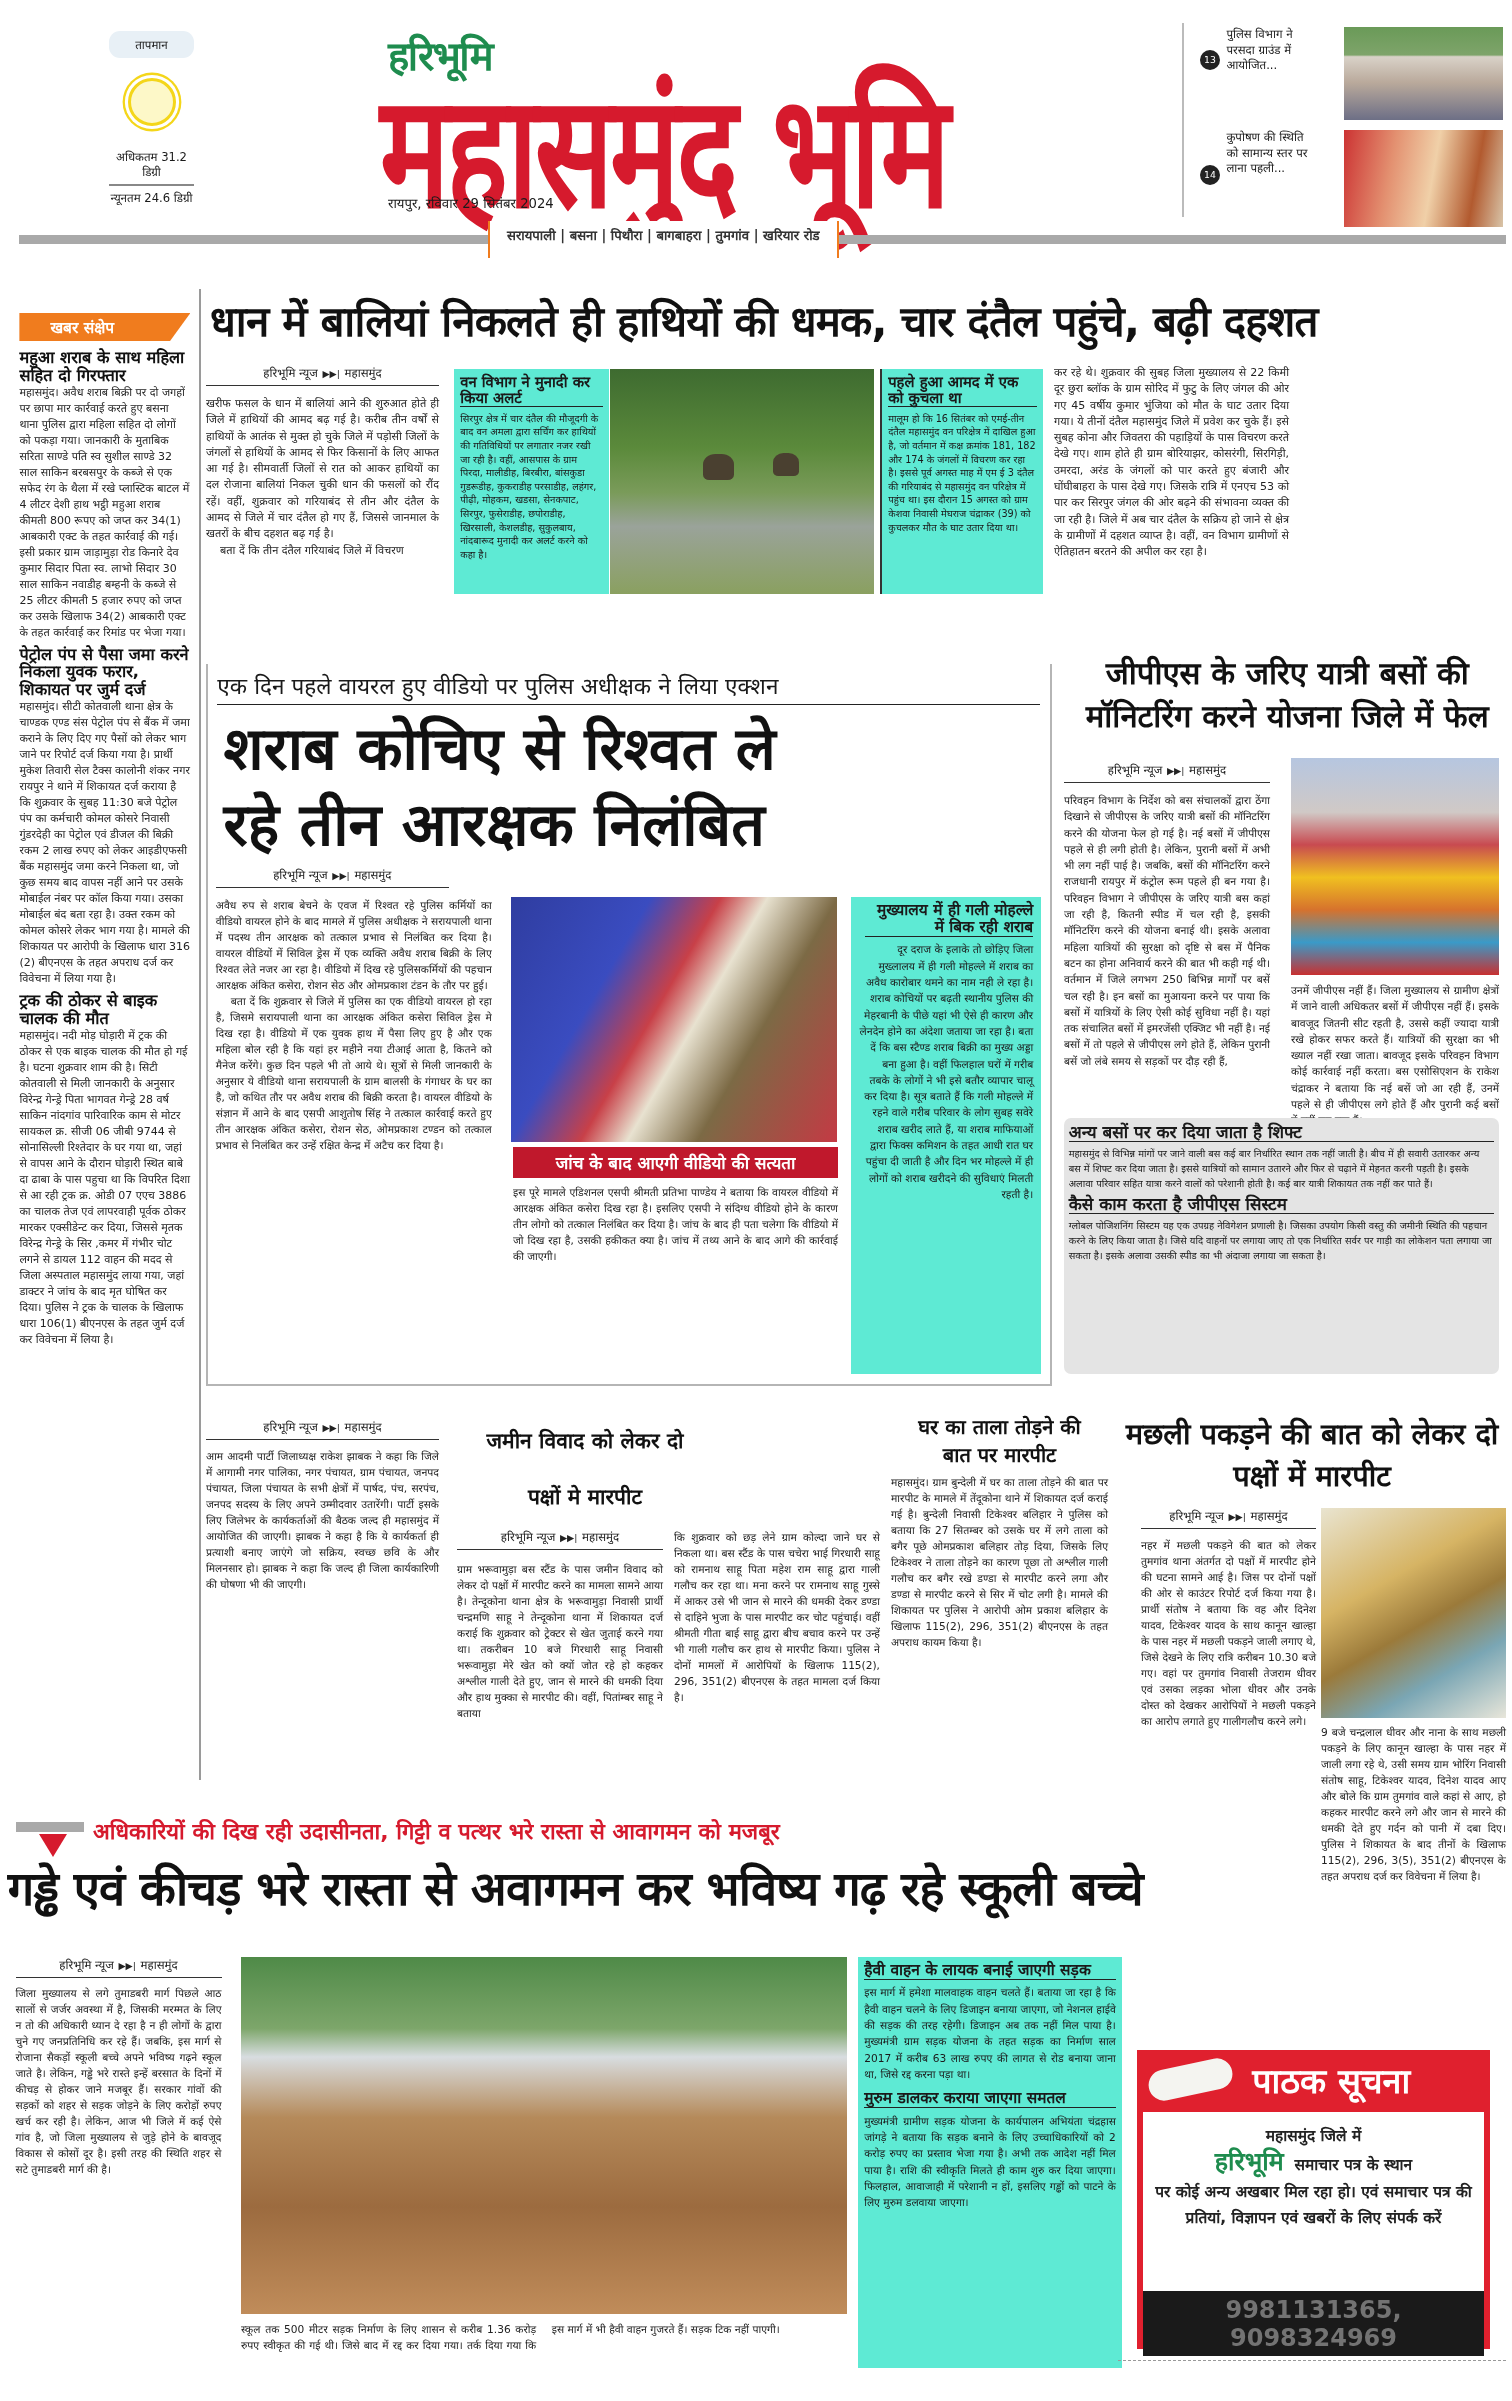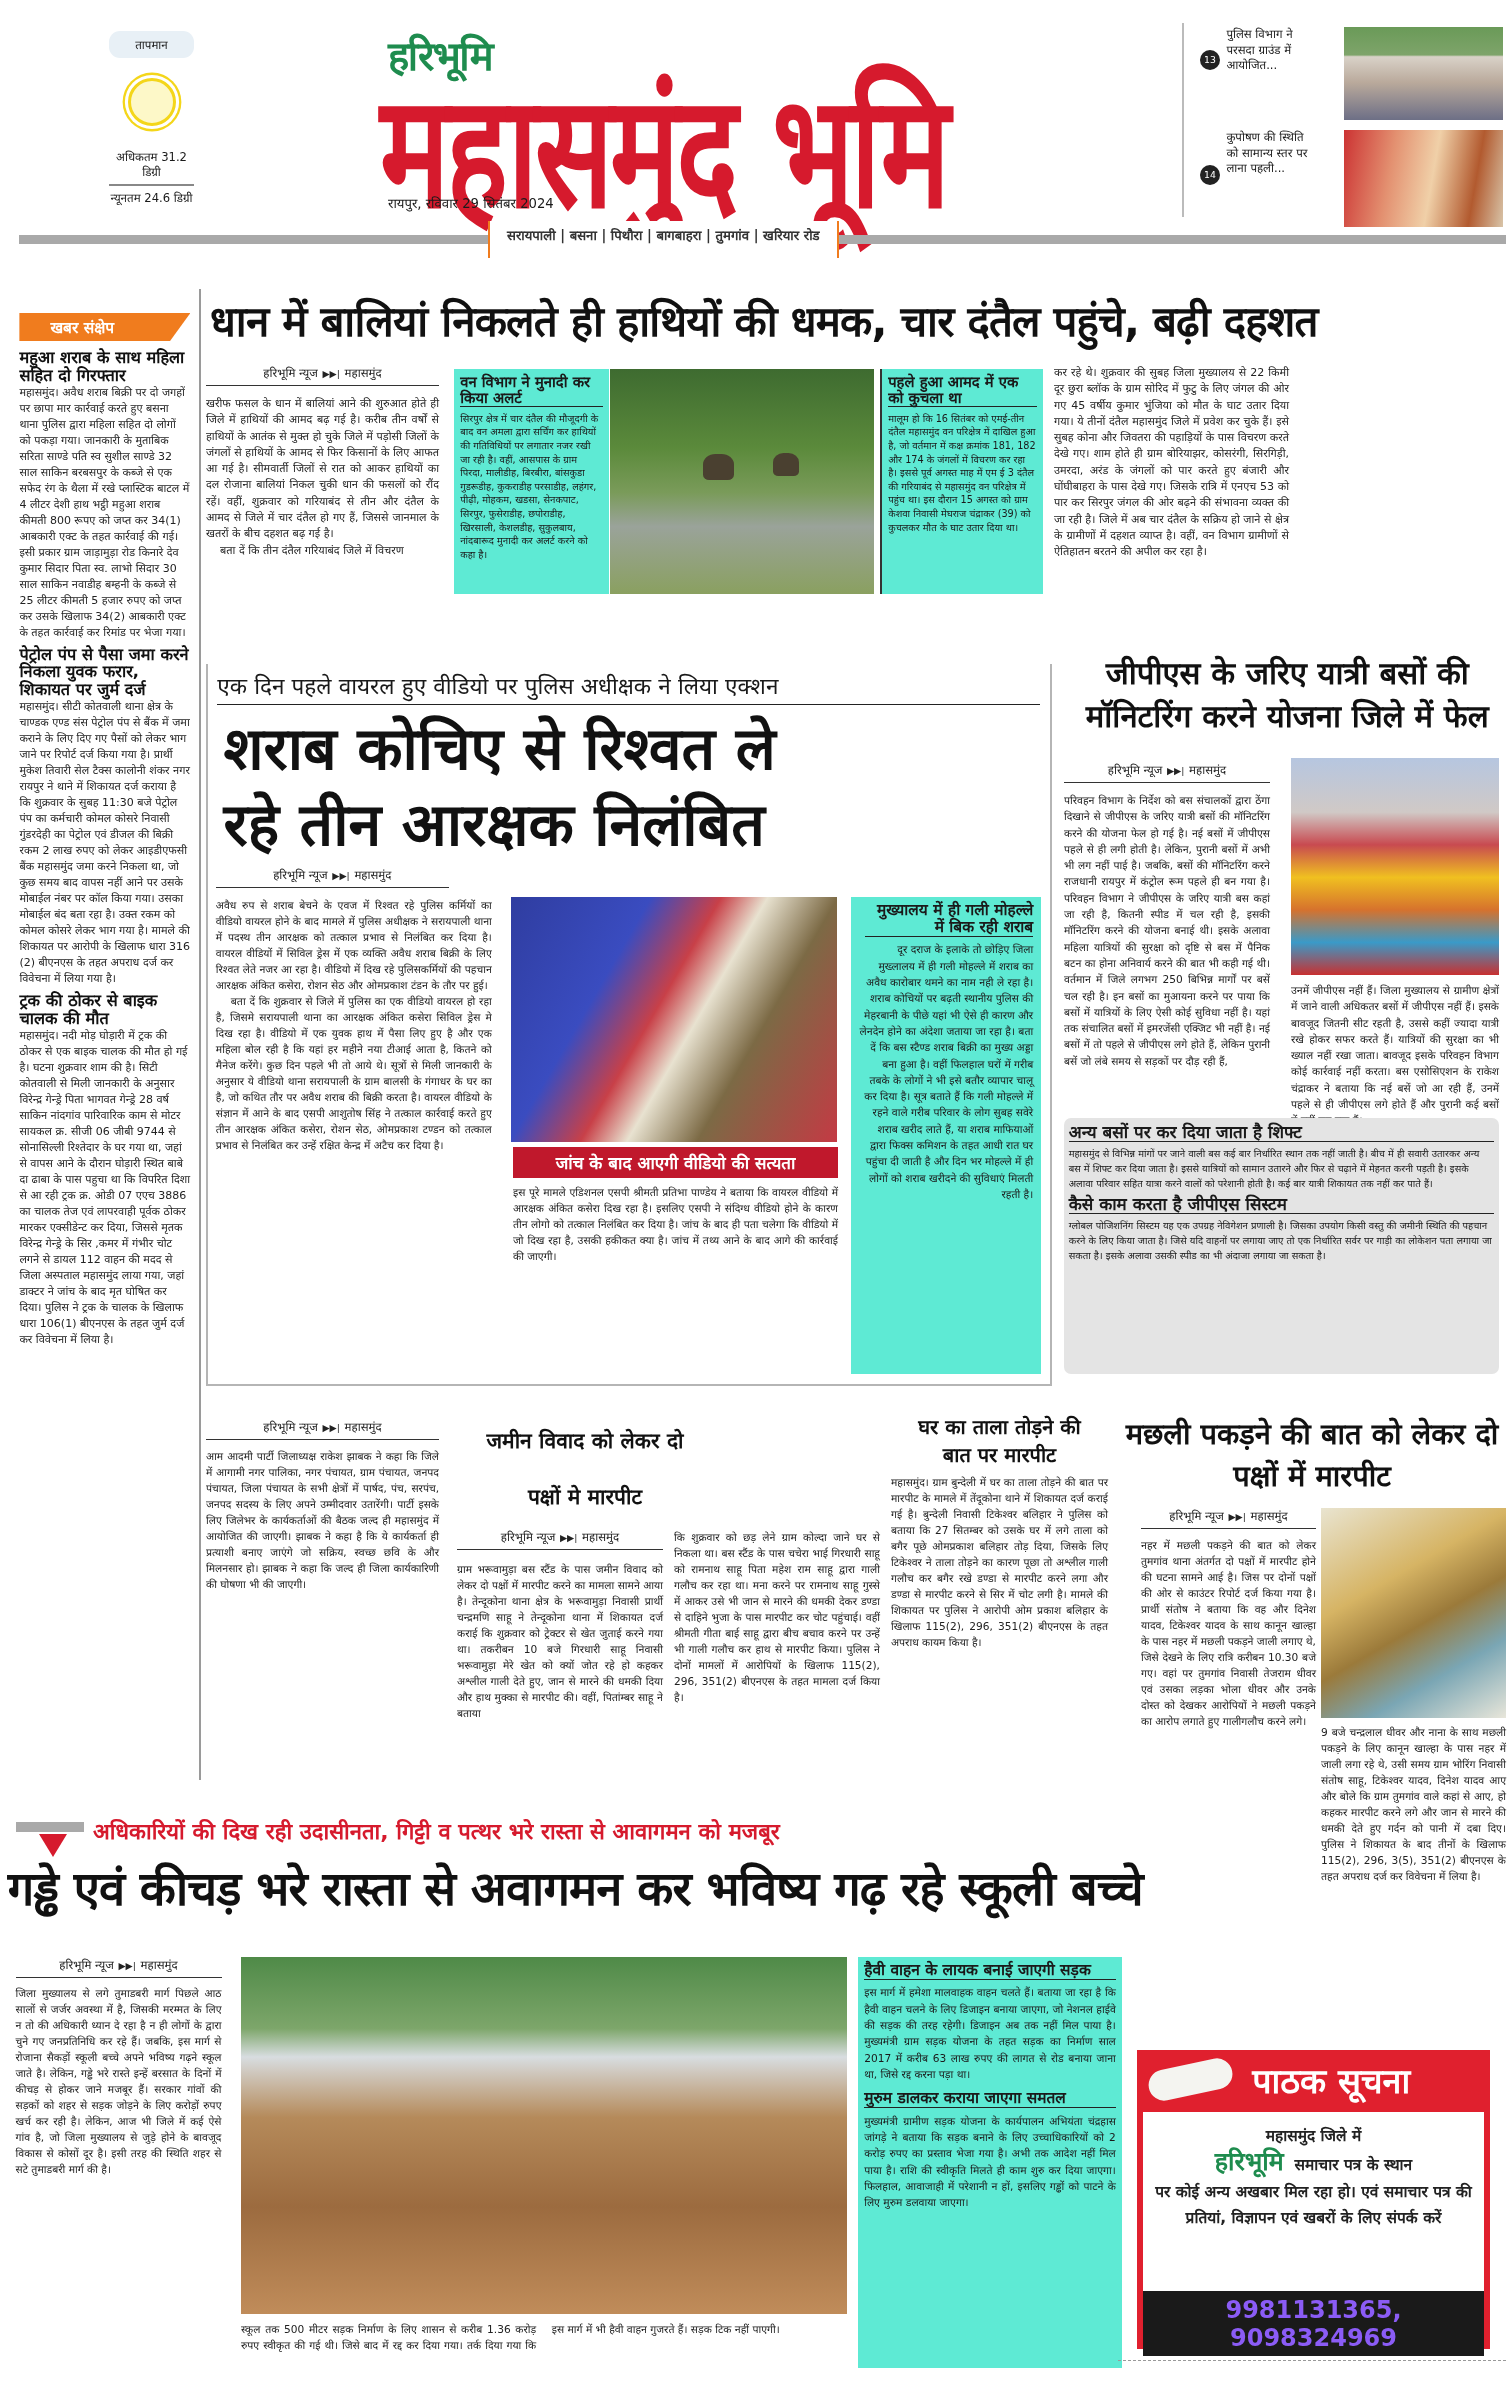--- a/index.html
+++ b/index.html
@@ -166,16 +166,16 @@
 </div>
 
 <div class="abs" style="left:1137px;top:2050px;width:353px;height:299px;background:#e0202e;padding:6.2px;">
   <div style="position:absolute;left:11px;top:14px;width:85px;height:31px;background:#f4f4f0;border-radius:15.5px;transform:rotate(-12deg);"></div>
   <div style="margin-left:109px;color:#fff;font-weight:bold;font-size:34px;line-height:51px;">पाठक सूचना</div>
   <div style="background:#fff;height:179px;margin-top:4.7px;text-align:center;padding-top:11px;font-size:15.5px;font-weight:bold;line-height:26.4px;color:#222;">
     <div>महासमुंद जिले में</div>
     <div><span style="color:#1e8c4e;font-size:25px;">हरिभूमि</span>&nbsp;&nbsp;<span>समाचार पत्र के स्थान</span></div>
     <div style="padding:0 7.8px;">पर कोई अन्य अखबार मिल रहा हो। एवं समाचार पत्र की प्रतियां, विज्ञापन एवं खबरों के लिए संपर्क करें</div>
   </div>
-  <div style="background:#1a1a1a;color:#8b5cf6;font-weight:bold;font-size:24px;text-align:center;padding:4.7px 0;">9981131365, 9098324969</div>
+  <div style="background:#1a1a1a;color:#737373;font-weight:bold;font-size:24px;text-align:center;padding:4.7px 0;">9981131365, 9098324969</div>
 </div>
 <div class="abs" style="left:1118px;top:2360px;width:388px;border-top:1.6px dashed #999;"></div>
 
 
 </body></html>

